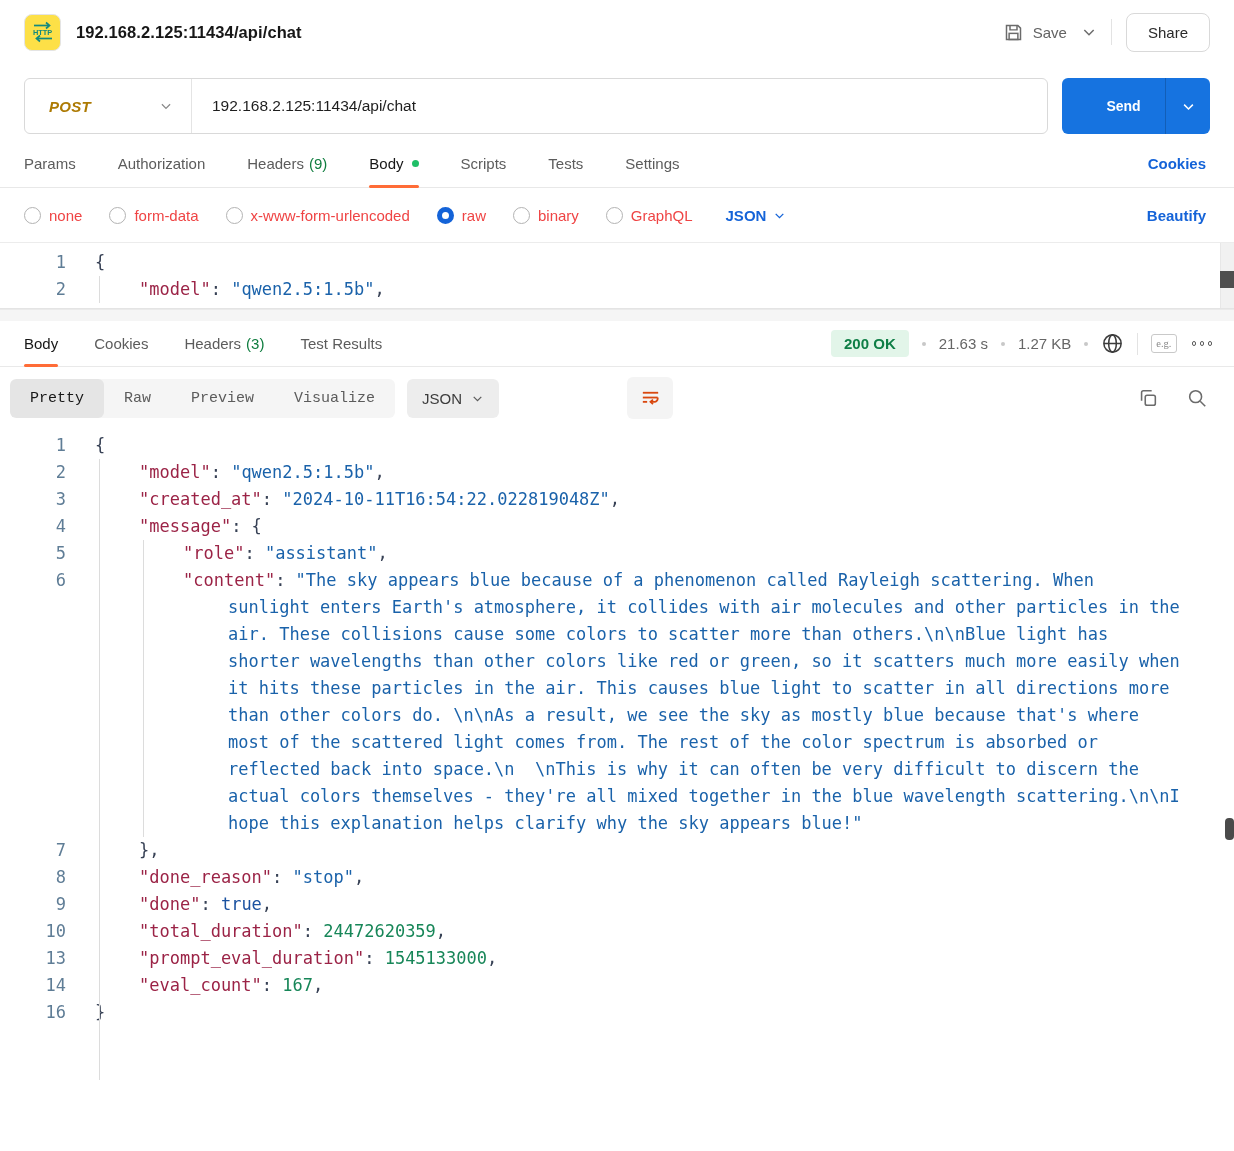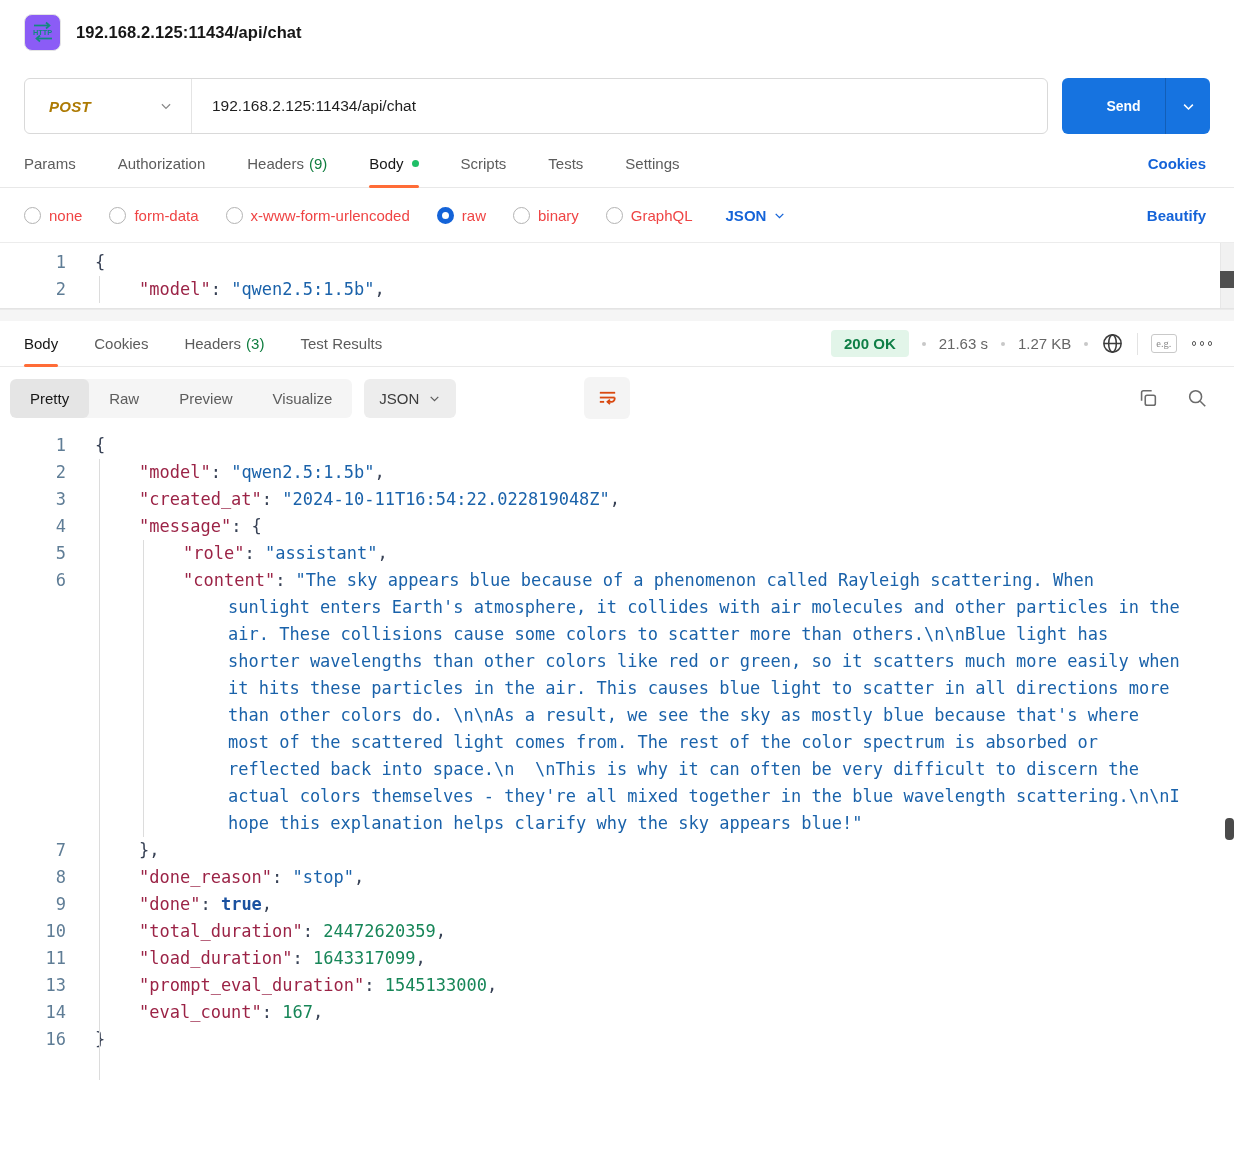--- a/index.html
+++ b/index.html
@@ -3,21 +3,21 @@
 <meta charset="utf-8">
 <style>
   * { box-sizing: border-box; margin: 0; padding: 0; }
   html,body { width:1234px; height:1151px; background:#fff; overflow:hidden;
     font-family:"Liberation Sans", sans-serif; color:#1e1e1e; }
 
   
   .top-header { display:flex; align-items:center; justify-content:space-between;
     height:64px; padding:0 24px; }
   .th-left { display:flex; align-items:center; gap:15px; }
-  .http-badge { width:37px; height:37px; border:1px solid #e4e4e4; background:#8b5cf6;
+  .http-badge { width:37px; height:37px; border:1px solid #e4e4e4; background:#fde047;
     border-radius:8px; display:flex; align-items:center; justify-content:center; }
   .req-title { font-size:16.5px; font-weight:700; color:#171717; letter-spacing:.1px; }
   .th-right { display:flex; align-items:center; gap:14px; }
   .save-btn { display:flex; align-items:center; gap:9px; color:#636363; font-size:15px; cursor:pointer; }
   .chev-btn { display:flex; align-items:center; color:#636363; cursor:pointer; }
   .v-div { width:1px; height:26px; background:#e3e3e3; }
   .share-btn { border:1px solid #d9d9d9; border-radius:8px; padding:10px 21px;
     font-size:15px; color:#2b2b2b; background:#fff; cursor:pointer; }
 
   
@@ -62,21 +62,21 @@
   
   .code-font { font-family:"DejaVu Sans Mono","Liberation Mono",monospace; font-size:17px; line-height:27px; }
   .req-editor { position:relative; border-top:1px solid #ececec; border-bottom:1px solid #e4e4e4;
     padding:6px 0; height:67px; overflow:hidden; }
   .code-line { display:flex; }
   .ln { width:66px; text-align:right; color:var(--linenum,#5f7d96); flex:none; user-select:none; }
   .code-text { margin-left:29px; white-space:pre-wrap; word-break:break-word; flex:1; padding-right:48px; }
   .tok-key  { color:var(--tok-key,#9b2346); }
   .tok-str  { color:var(--tok-str,#1a62aa); }
   .tok-num  { color:var(--tok-num,#178658); }
-  .tok-bool { color:var(--tok-bool,#1b52a0); font-weight:700; }
+  .tok-bool { color:var(--tok-bool,#1b52a0); font-weight:400; }
   .tok-punc { color:var(--tok-punc,#374155); }
   .guide { position:absolute; width:1px; background:#dcdcdc; }
   .req-scroll-track { position:absolute; right:0; top:0; bottom:0; width:14px;
     background:#f1f1f1; border-left:1px solid #e7e7e7; }
   .req-scroll-handle { position:absolute; right:0; top:28px; width:14px; height:17px; background:#4f4f4f; }
   .pane-sep { height:12px; background:#f5f5f5; border-top:1px solid #eaeaea; }
 
   
   .resp-tabs-row { display:flex; align-items:center; height:46px; padding:0 20px 0 24px;
     border-bottom:1px solid #e9e9e9; }
@@ -87,21 +87,21 @@
   .meta-dot { width:4px; height:4px; border-radius:50%; background:#c8c8c8; }
   .meta-text { font-size:15px; color:#666; }
   .eg-box { border:1.4px solid #c9c9c9; border-radius:3px; font-size:10.5px; color:#8a8a8a;
     padding:3px 4px; font-family:"Liberation Serif",serif; cursor:pointer; }
   .more-dots { display:flex; gap:3.5px; cursor:pointer; padding:4px 2px; }
   .more-dots span { width:4.5px; height:4.5px; border-radius:50%; border:1.3px solid #5c5c5c; }
 
   
   .fmt-row { display:flex; align-items:center; padding:10px 26px 9px 10px; }
   .seg-group { display:flex; background:#f5f5f5; border-radius:6px; overflow:hidden; }
-  .seg { padding:11px 20px; font-size:15px; color:#5c5c5c; cursor:pointer; border-radius:6px; }
+  .seg { padding:11px 20px; font-size:15px; color:#5c5c5c; cursor:pointer; border-radius:6px;font-family:Liberation Mono, monospace; }
   .seg.active { background:#e5e5e5; color:#171717; }
   .json-box { display:flex; align-items:center; gap:9px; background:#ededed; border-radius:6px;
     padding:11px 15px; font-size:15px; color:#3c3c3c; margin-left:12px; cursor:pointer; }
   .wrap-box { width:46px; height:42px; background:#f4f4f4; border-radius:6px; margin-left:128px;
     display:flex; align-items:center; justify-content:center; cursor:pointer; }
   .fmt-spacer { flex:1; }
   .fmt-icons { display:flex; align-items:center; gap:27px; }
   .icon-btn { cursor:pointer; display:flex; }
 
   
@@ -117,20 +117,39 @@
     <div class="http-badge">
       <svg width="26" height="26" viewBox="0 0 26 26" fill="none" stroke="#12897f" stroke-width="1.7">
         <path d="M4 6.5h15"></path>
           <path d="M16 3.5l3.5 3-3.5 3" fill="none"></path>
         <path d="M22 19.5H7"></path>
           <path d="M10 16.5l-3.5 3 3.5 3" fill="none"></path>
         <text x="3" y="15.5" font-size="7.4" font-weight="bold" fill="#12897f" stroke="none" font-family="Liberation Sans, sans-serif">HTTP</text>
       </svg>
     </div>
     <div class="req-title">192.168.2.125:11434/api/chat</div>
+  </div>
+  <div class="th-right">
+    <div class="save-btn">
+      <span style="display:flex">
+        <svg width="21" height="21" viewBox="0 0 24 24" fill="none" stroke="#6b6b6b" stroke-width="1.7">
+          <path d="M4 4h13l3 3v13H4z"></path>
+            <path d="M8 4v5h8V4"></path>
+            <rect x="7" y="13" width="10" height="7"></rect>
+        </svg>
+      </span>
+      <span>Save</span>
+    </div>
+    <div class="chev-btn">
+      <svg width="16" height="16" viewBox="0 0 24 24" fill="none" stroke="#6b6b6b" stroke-width="2.2">
+          <polyline points="5 9 12 16 19 9"></polyline>
+        </svg>
+    </div>
+    <div class="v-div"></div>
+    <button class="share-btn">Share</button>
   </div>
 </div>
 
 <div class="req-row">
   <div class="url-box">
     <div class="method">
       <span class="method-label">POST</span>
       <svg width="14" height="14" viewBox="0 0 24 24" fill="none" stroke="#8a8a8a" stroke-width="2.2">
           <polyline points="5 9 12 16 19 9"></polyline>
         </svg>
@@ -347,24 +366,20 @@
       </div>
       <div class="code-line">
         <span class="ln">9</span>
         <span class="code-text" style="padding-left: 44px;"><span class="tok-key">"done"</span><span class="tok-punc">: </span><span class="tok-bool">true</span><span class="tok-punc">,</span></span>
       </div>
       <div class="code-line">
         <span class="ln">10</span>
         <span class="code-text" style="padding-left: 44px;"><span class="tok-key">"total_duration"</span><span class="tok-punc">: </span><span class="tok-num">24472620359</span><span class="tok-punc">,</span></span>
       </div>
       <div class="code-line">
-        <span class="ln">11</span>
-        <span class="code-text" style="padding-left: 44px;"><span class="tok-key">"load_duration"</span><span class="tok-punc">: </span><span class="tok-num">1643317099</span><span class="tok-punc">,</span></span>
-      </div>
-      <div class="code-line">
         <span class="ln">13</span>
         <span class="code-text" style="padding-left: 44px;"><span class="tok-key">"prompt_eval_duration"</span><span class="tok-punc">: </span><span class="tok-num">1545133000</span><span class="tok-punc">,</span></span>
       </div>
       <div class="code-line">
         <span class="ln">14</span>
         <span class="code-text" style="padding-left: 44px;"><span class="tok-key">"eval_count"</span><span class="tok-punc">: </span><span class="tok-num">167</span><span class="tok-punc">,</span></span>
       </div>
       <div class="code-line">
         <span class="ln">16</span>
         <span class="code-text" style="padding-left: 0px;"><span class="tok-punc">}</span></span>

